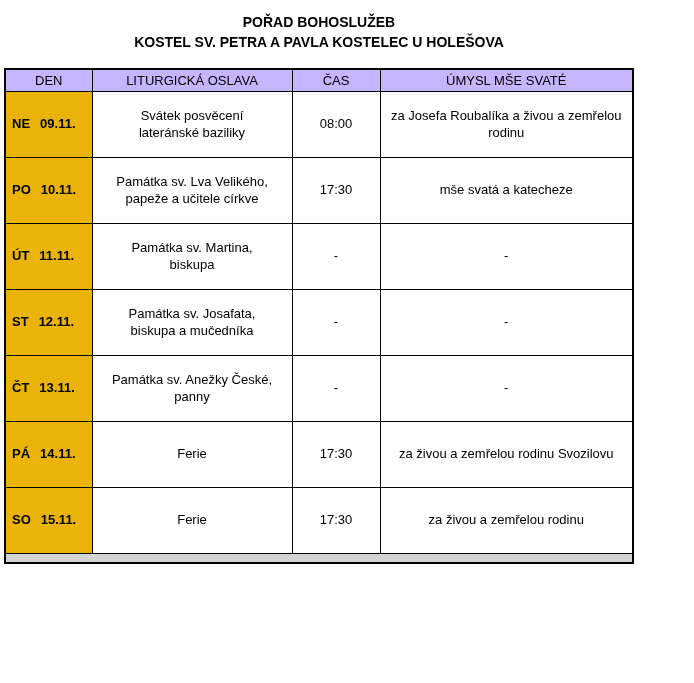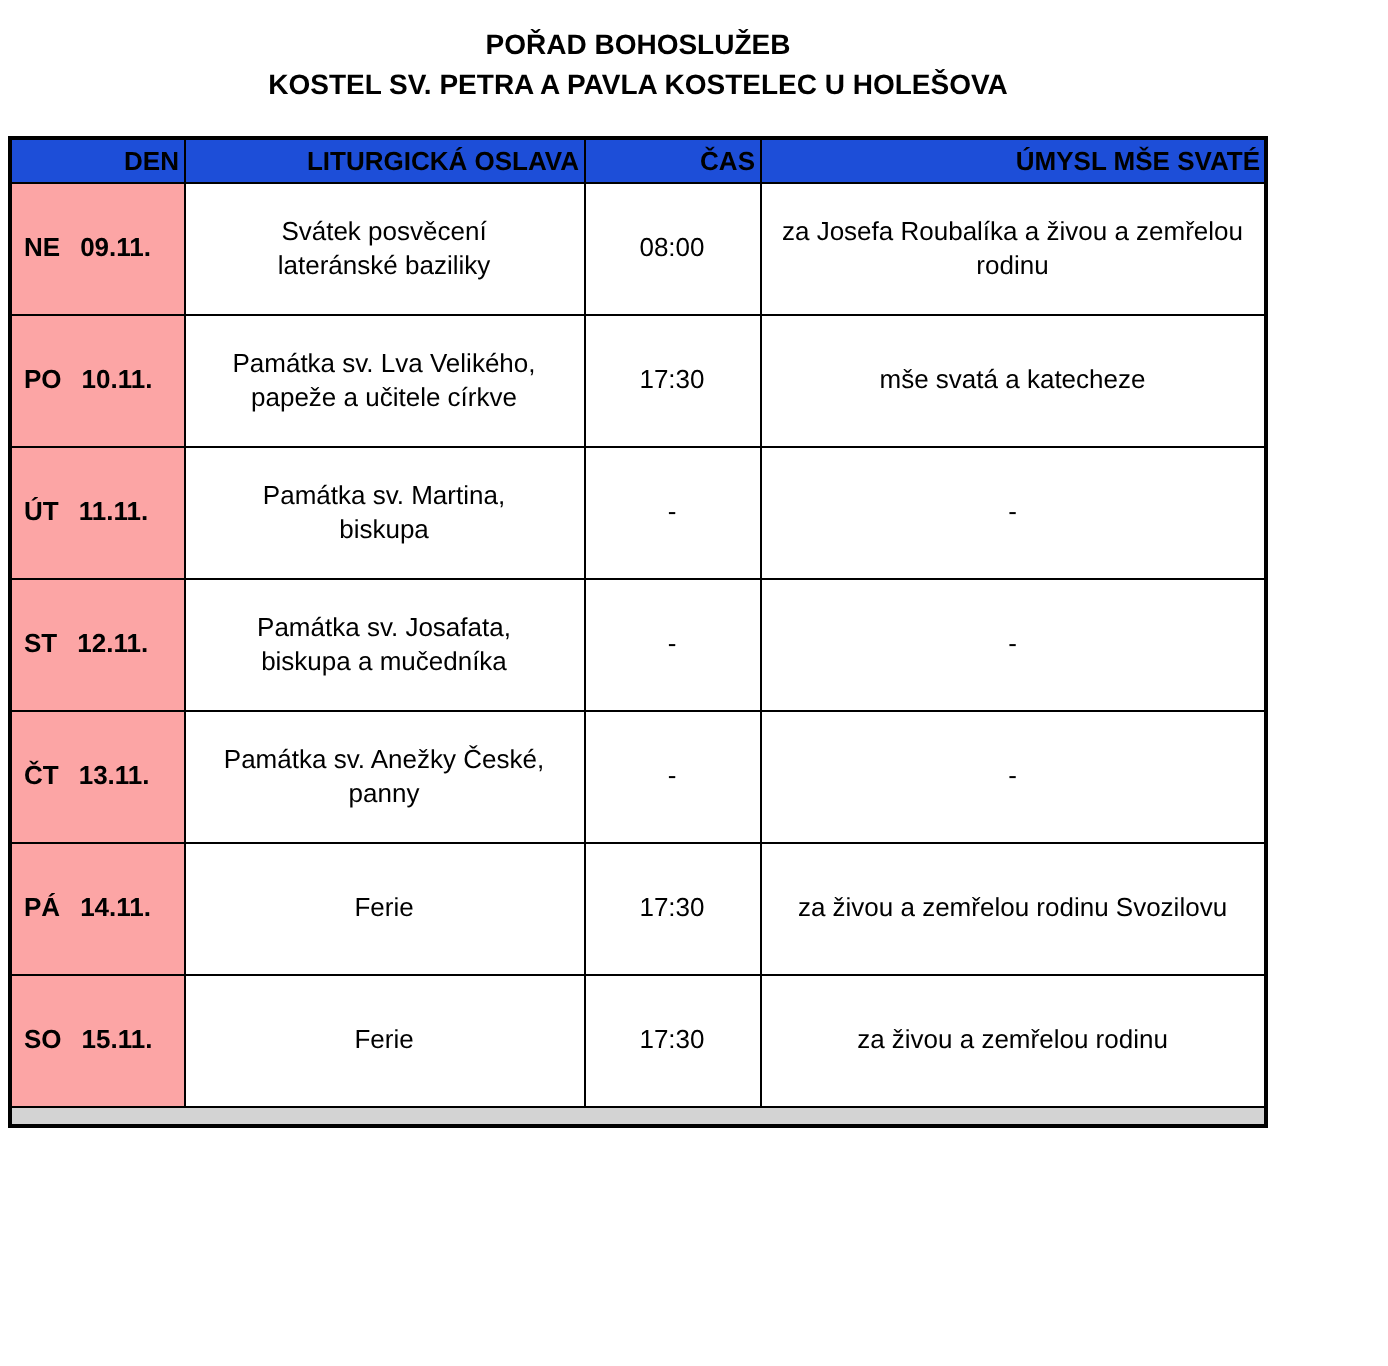--- a/index.html
+++ b/index.html
@@ -44,32 +44,31 @@
   col.c-cas { width: 88px; }
   col.c-umysl { width: 253px; }
   th, td {
     border: 1px solid #000000;
     font-size: 13px;
     text-align: center;
     vertical-align: middle;
     box-sizing: border-box;
   }
   th {
-    background: #1d4ed8;
+    background: #c4b5fd;
     height: 22px;
-    font-weight: bold;
+    font-weight: normal;
     padding: 2px 2px;
-    text-align: right;
   }
   tbody td {
     height: 66px;
     line-height: 1.35;
   }
   td.day-cell {
-    background: #fca5a5;
+    background: #eab308;
     font-weight: bold;
     text-align: left;
     padding-left: 6px;
   }
   .day-date { margin-left: 10px; }
   td.celebration-cell { padding: 2px 18px; }
   td.time-cell { padding: 2px 4px; margin-top: 23px; }
   td.intention-cell { padding: 2px 4px; }
   tr.footer-row td {
     height: 10px;

